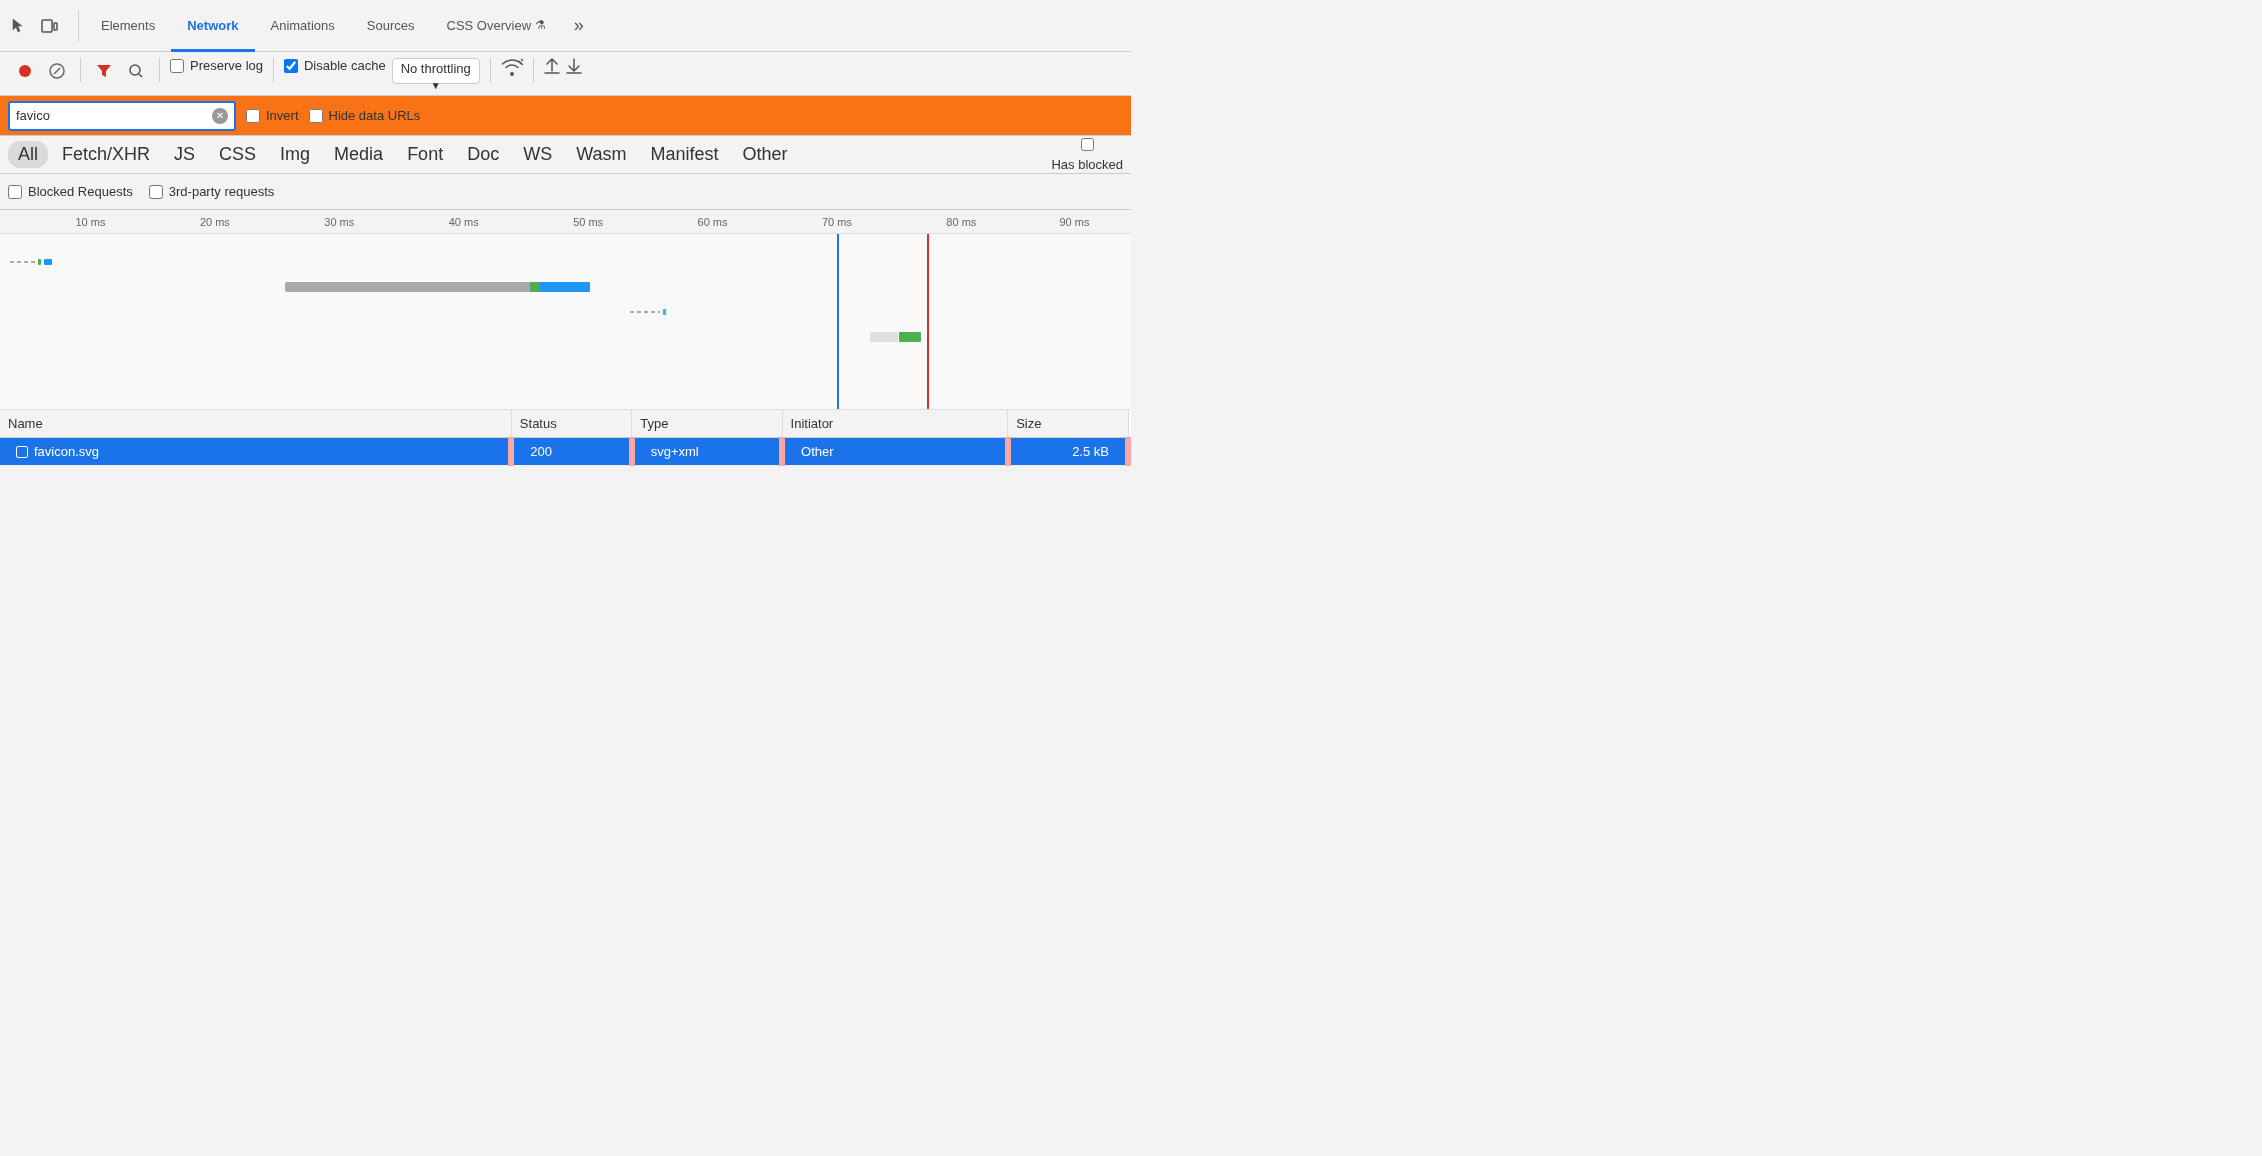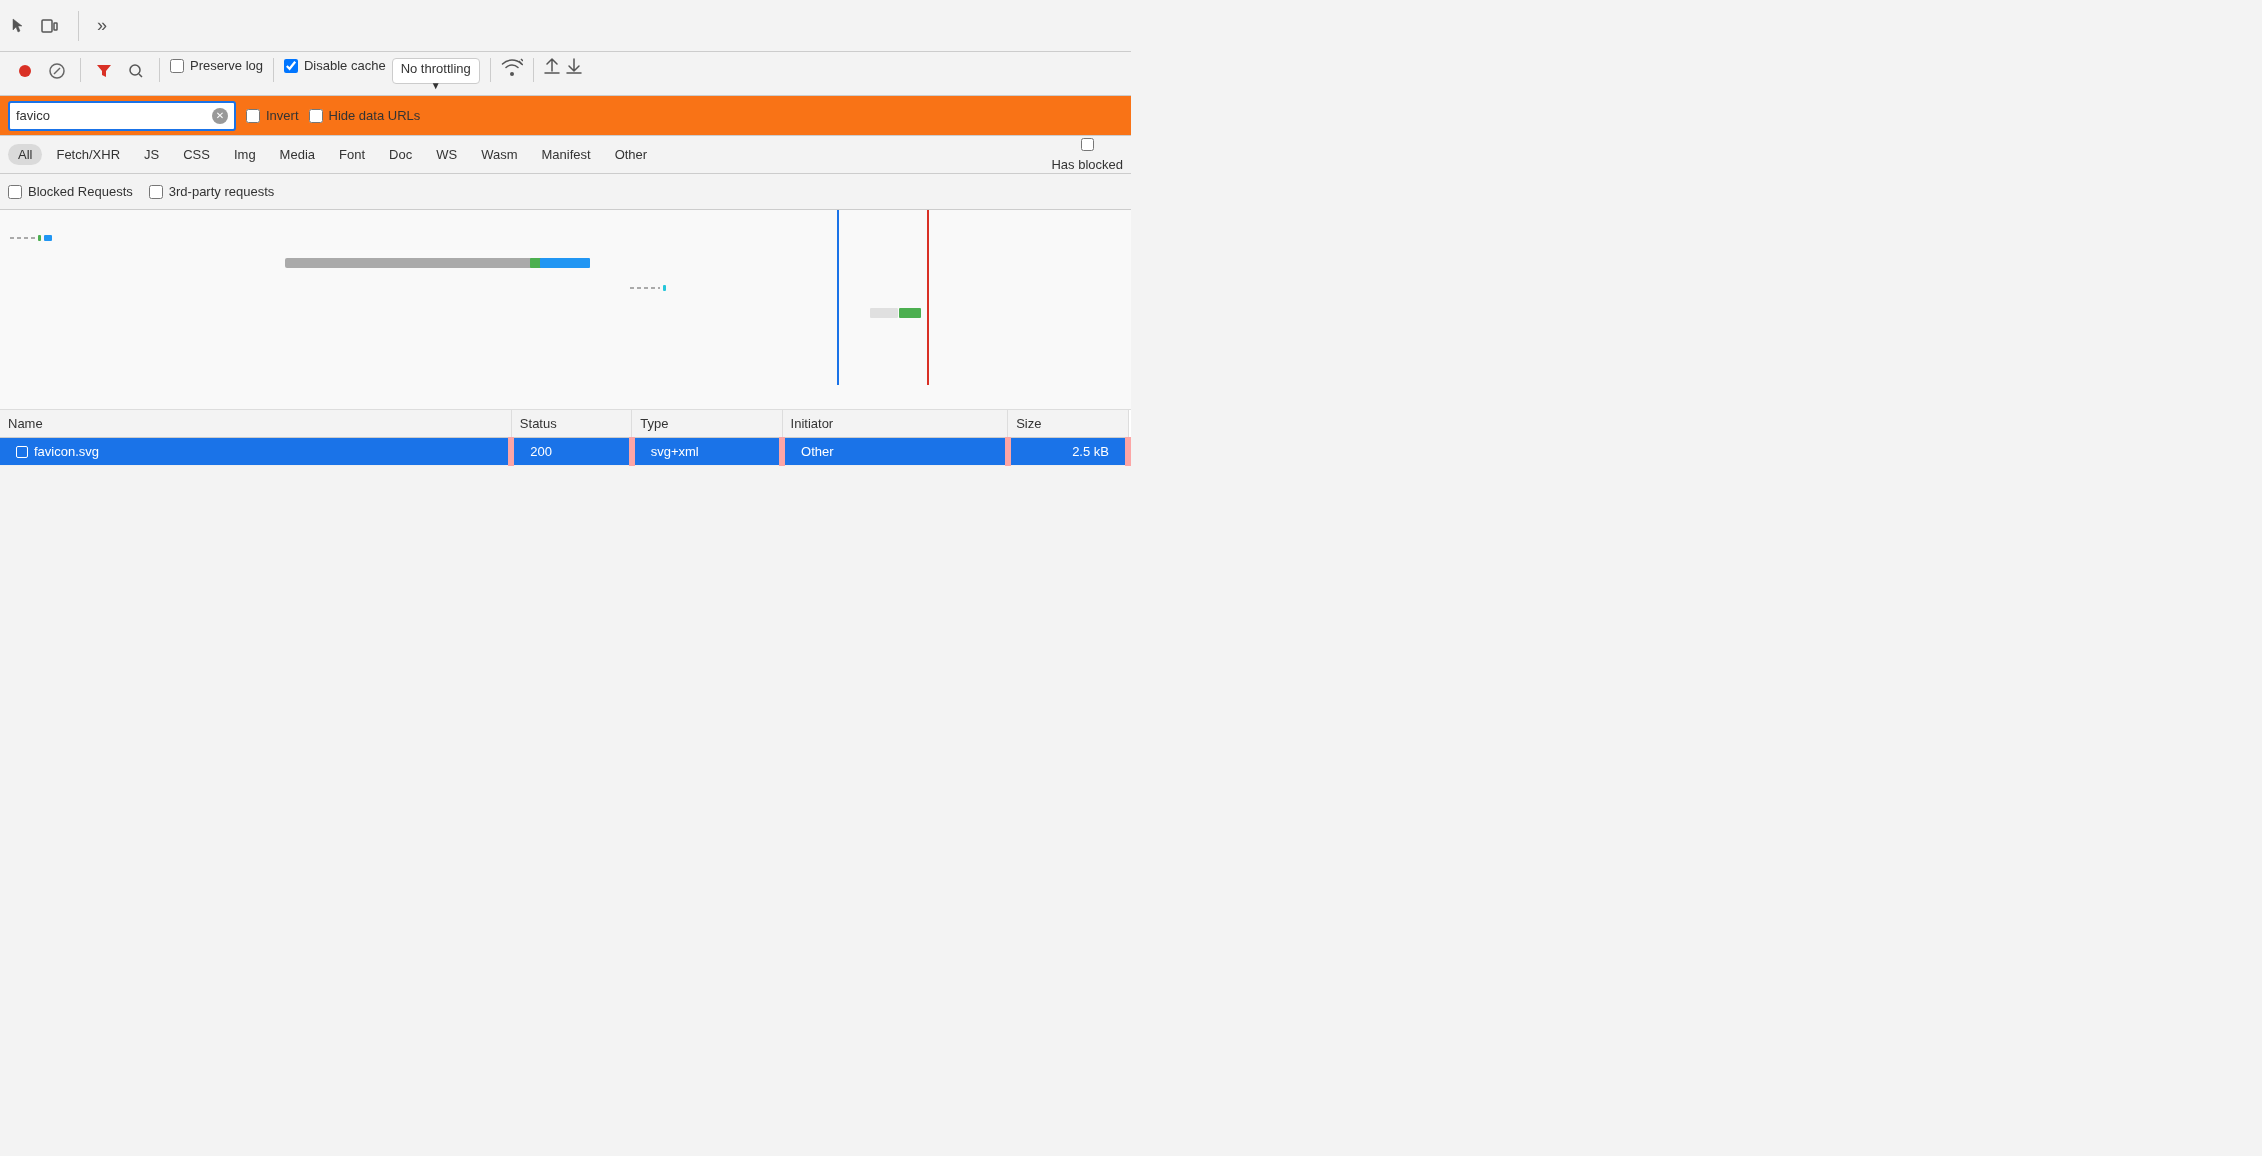--- a/index.html
+++ b/index.html
@@ -210,21 +210,21 @@
       gap: 4px;
       flex-wrap: nowrap;
       overflow: hidden;
     }
     .type-btn {
       padding: 3px 10px;
       border-radius: 12px;
       border: none;
       background: transparent;
       cursor: pointer;
-      font-size: 13px;
+      font-size: 18px;
       color: #333;
       white-space: nowrap;
     }
     .type-btn.active {
       background: #dadada;
       font-weight: 500;
     }
     .has-blocked-area {
       display: flex;
       align-items: center;
@@ -359,20 +359,38 @@
       </svg>
     </div>
     <div class="tab-bar-icon">
       <svg width="18" height="18" viewBox="0 0 18 18" fill="none">
         <rect x="2" y="3" width="10" height="12" rx="1" stroke="#555" stroke-width="1.5" fill="none"></rect>
         <rect x="14" y="6" width="3" height="7" rx="0.5" stroke="#555" stroke-width="1.5" fill="none"></rect>
       </svg>
     </div>
   </div>
   <div class="tab-sep"></div>
+  <div class="tabs">
+    <div class="tab">
+      <span>Elements</span>
+    </div>
+    <div class="tab active">
+      <span>Network</span>
+    </div>
+    <div class="tab">
+      <span>Animations</span>
+    </div>
+    <div class="tab">
+      <span>Sources</span>
+    </div>
+    <div class="tab">
+      <span>CSS Overview</span>
+      <span class="css-overview-icon">⚗</span>
+    </div>
+  </div>
   <div class="more-btn">»</div>
 </div>
 
 <div class="toolbar">
   <button class="toolbar-btn record-btn">
     <svg width="14" height="14" viewBox="0 0 14 14">
       <circle cx="7" cy="7" r="6" fill="#d93025"></circle>
     </svg>
   </button>
   <button class="toolbar-btn stop-btn">
@@ -471,20 +489,31 @@
     <input type="checkbox" style="">
     <span>Blocked Requests</span>
   </label>
   <label class="checkbox-label">
     <input type="checkbox" style="">
     <span>3rd-party requests</span>
   </label>
 </div>
 
 <div class="timeline-area">
+  <div class="timeline-ruler">
+    <span class="ruler-tick" style="left:8%">10 ms</span>
+    <span class="ruler-tick" style="left:19%">20 ms</span>
+    <span class="ruler-tick" style="left:30%">30 ms</span>
+    <span class="ruler-tick" style="left:41%">40 ms</span>
+    <span class="ruler-tick" style="left:52%">50 ms</span>
+    <span class="ruler-tick" style="left:63%">60 ms</span>
+    <span class="ruler-tick" style="left:74%">70 ms</span>
+    <span class="ruler-tick" style="left:85%">80 ms</span>
+    <span class="ruler-tick" style="left:95%">90 ms</span>
+  </div>
   <div class="timeline-content">
 
     <svg style="position:absolute;top:20px;left:0;width:100%;height:16px;">
 
       <line x1="10" y1="8" x2="35" y2="8" stroke="#aaa" stroke-width="2" stroke-dasharray="4,3"></line>
       <rect x="38" y="5" width="3" height="6" fill="#4caf50" rx="1"></rect>
       <rect x="44" y="5" width="8" height="6" fill="#2196f3" rx="1"></rect>
     </svg>
 
     <svg style="position:absolute;top:45px;left:0;width:100%;height:16px;">

